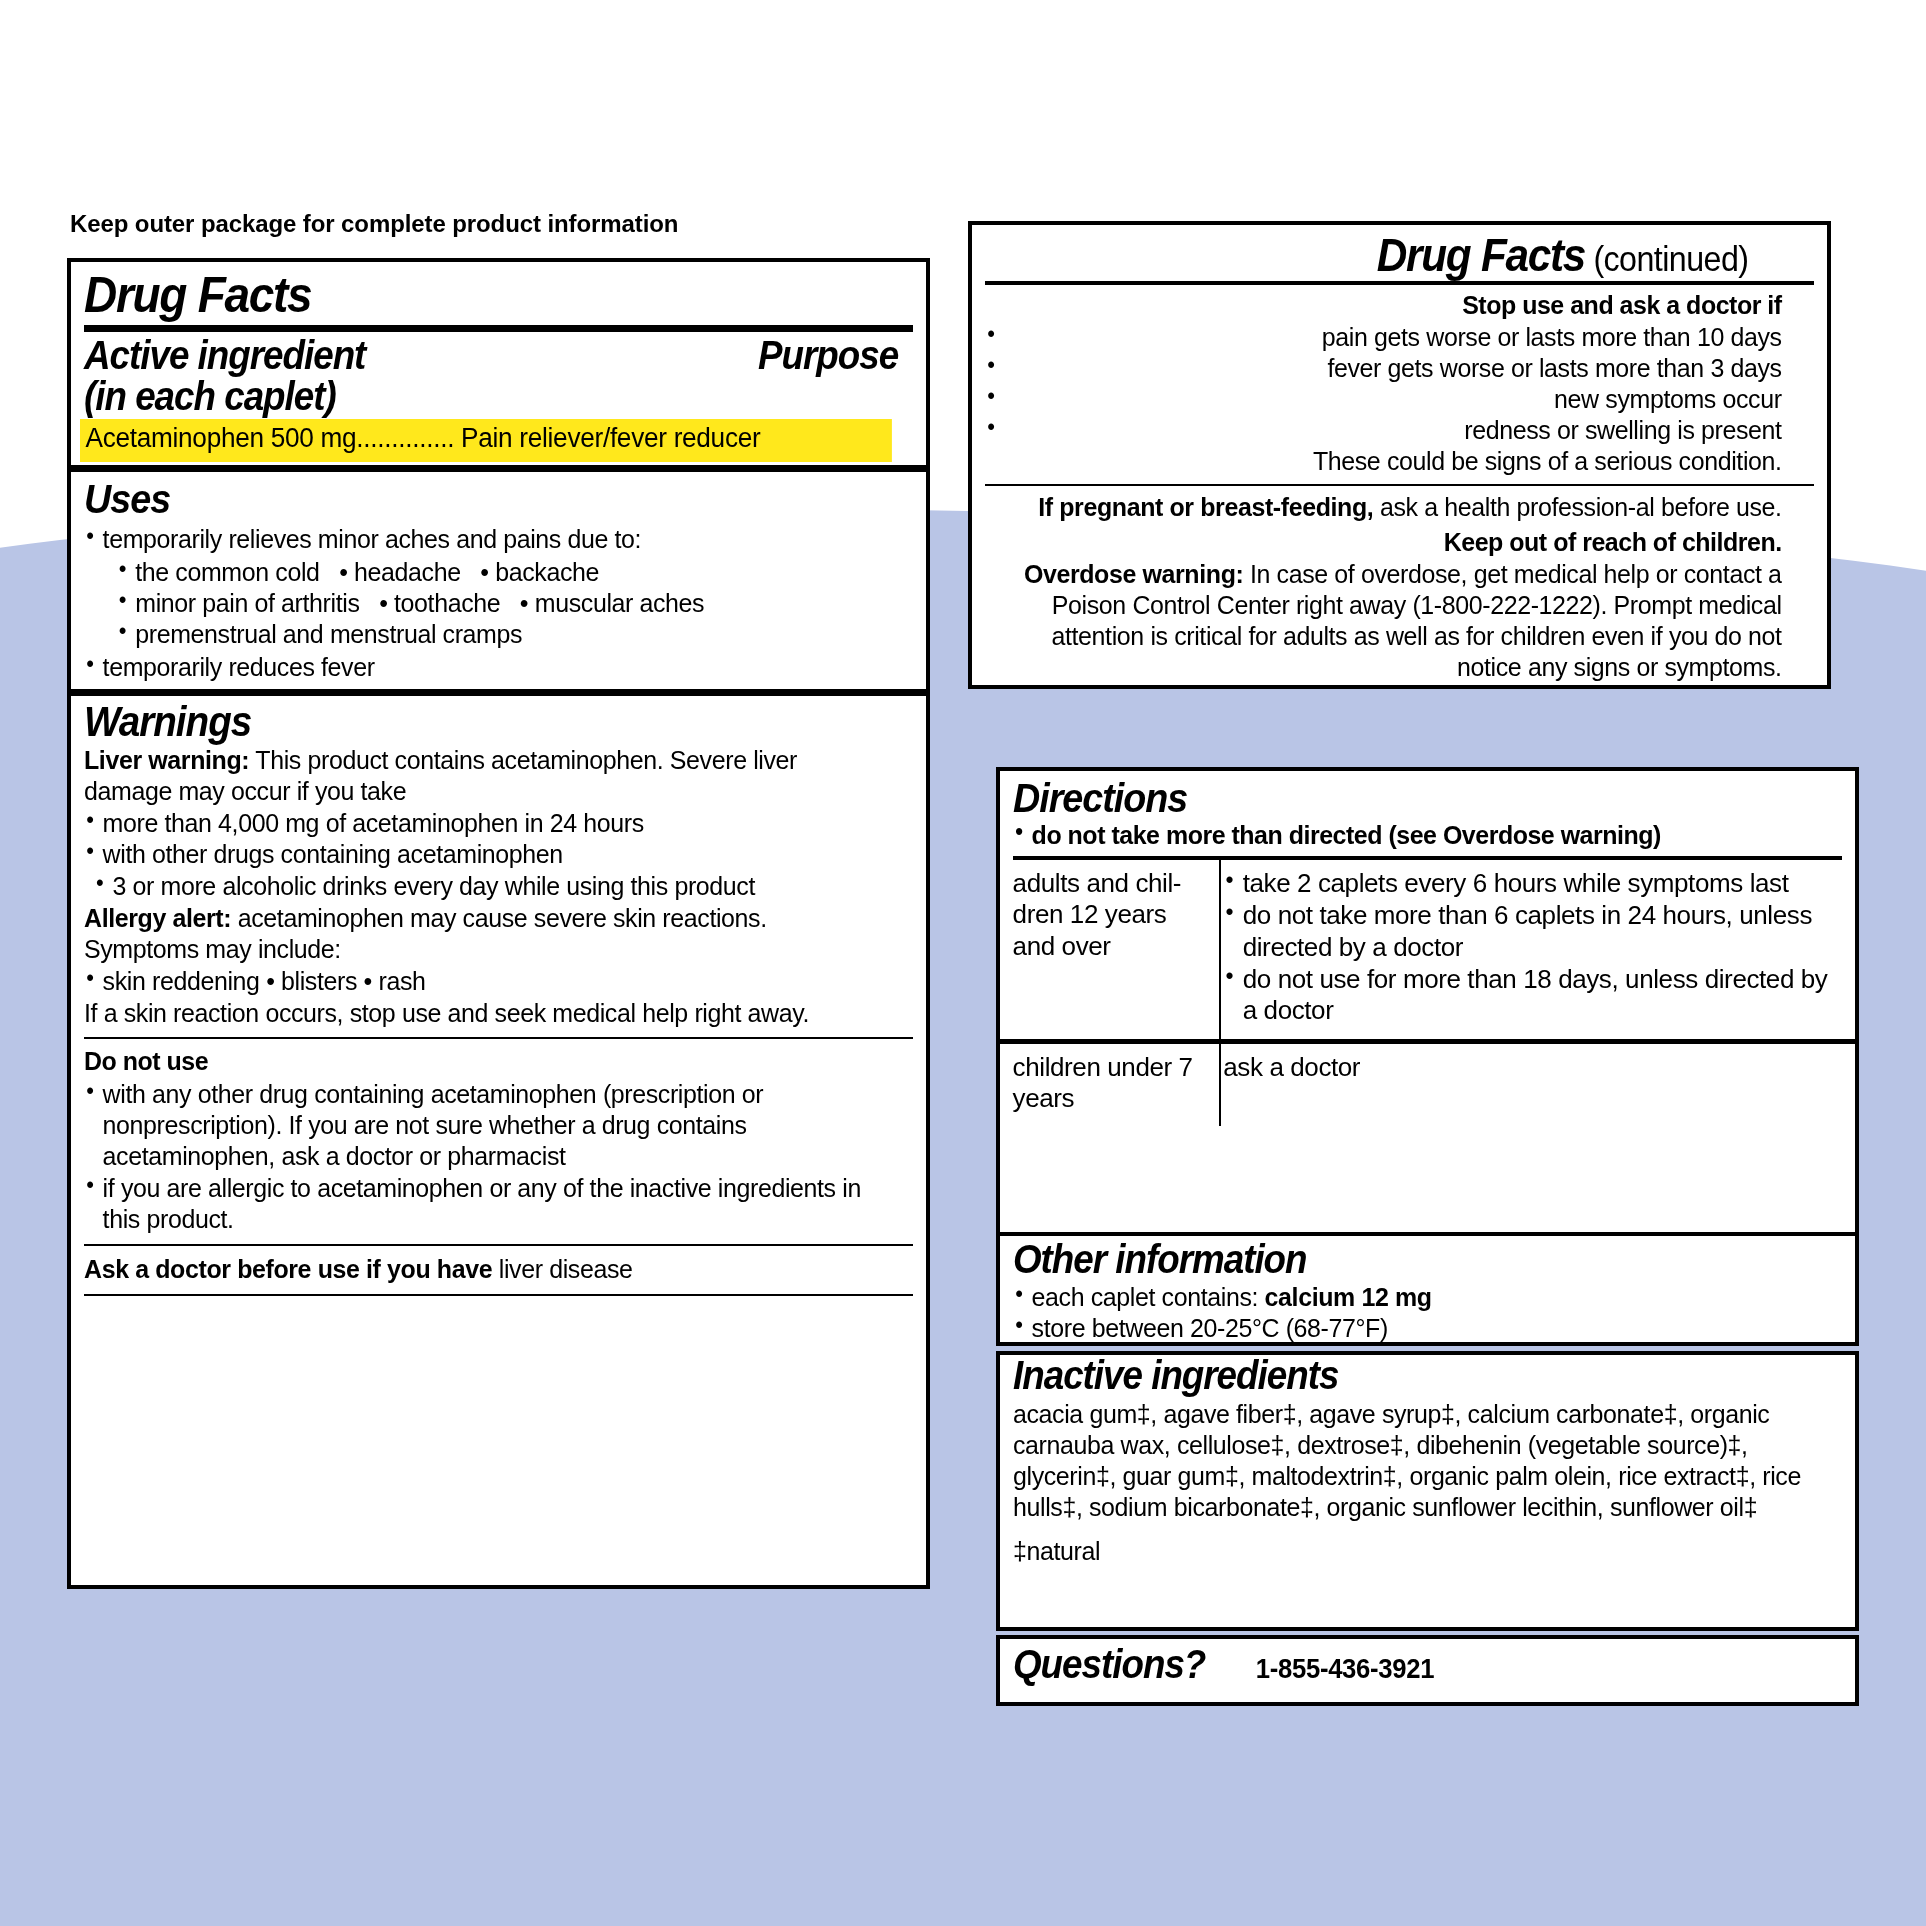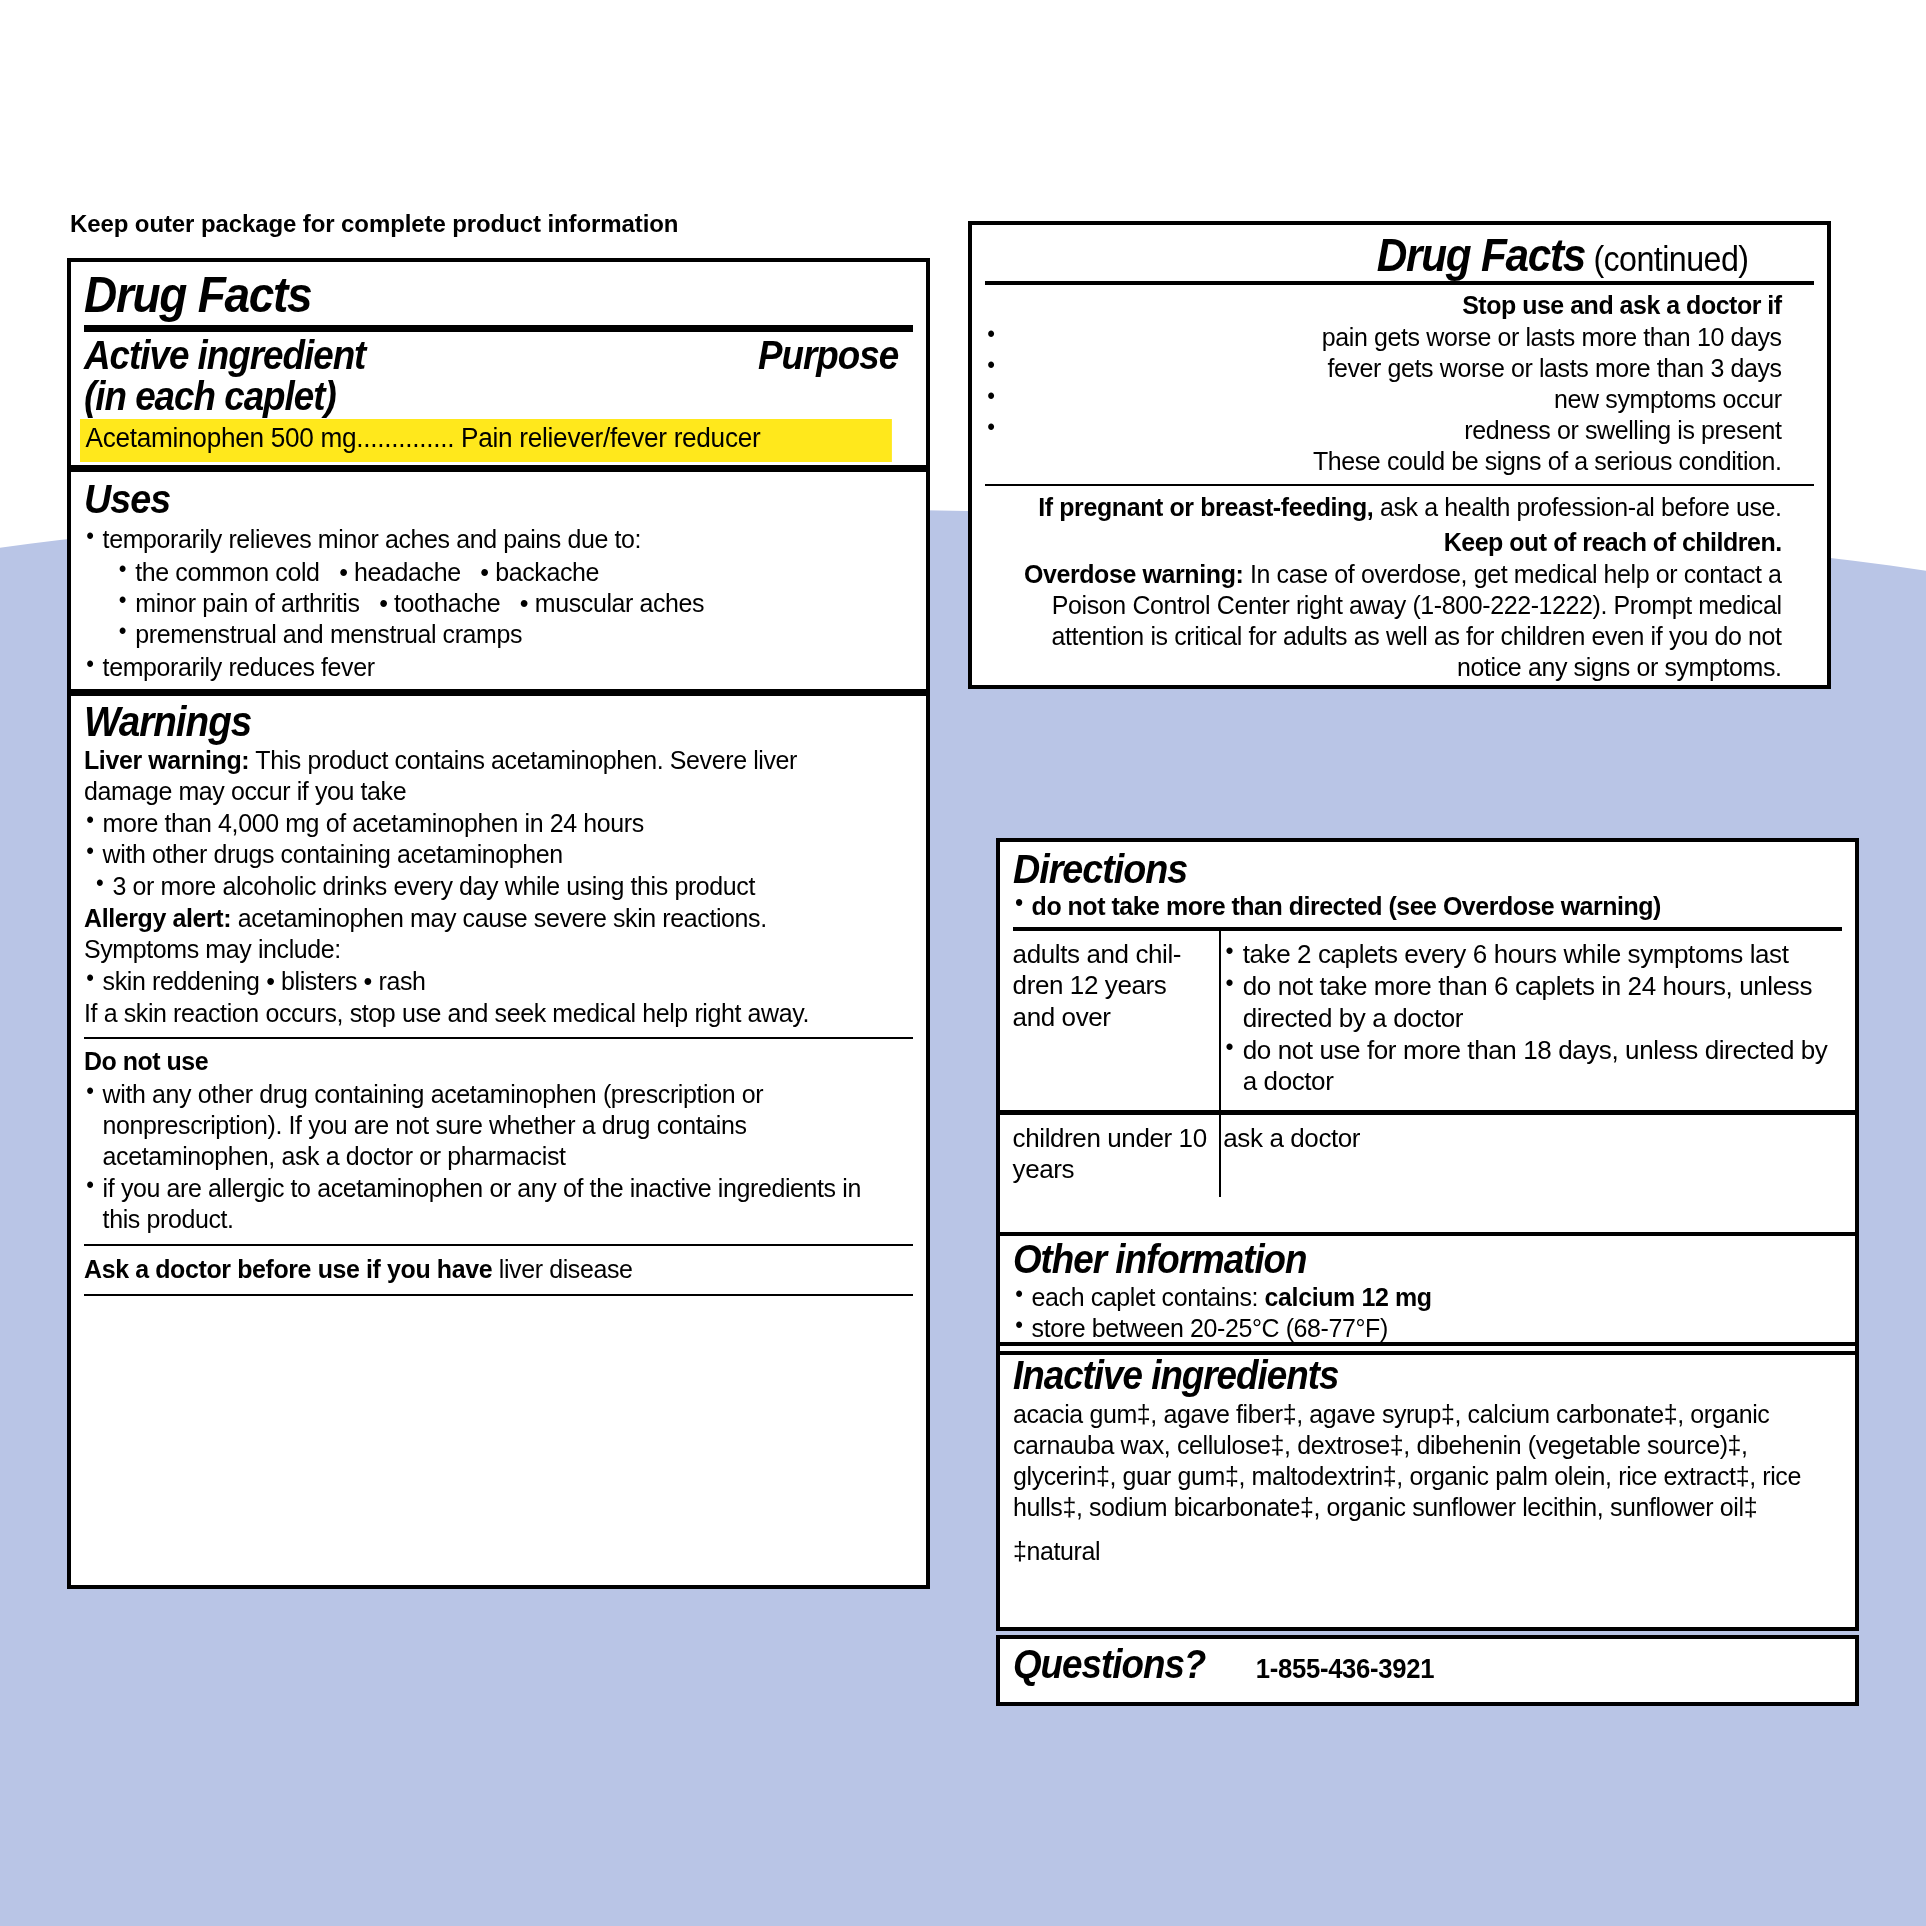--- a/index.html
+++ b/index.html
@@ -302,21 +302,21 @@
       <div class="bt">
         <span class="b">If pregnant or breast-feeding,</span><span> ask a health profession-al before use.</span>
       </div>
       <div class="bold-line" style="margin-top:3.4px;">Keep out of reach of children.</div>
       <div class="bt" style="margin-top:1.1px;">
         <span class="b">Overdose warning:</span><span> In case of overdose, get medical help or contact a Poison Control Center right away (1-800-222-1222). Prompt medical attention is critical for adults as well as for children even if you do not notice any signs or symptoms.</span>
       </div>
     </div>
   </div>
 
-  <div class="dfbox" style="left:996px; top:838px; width:863px; height:536px;">
+  <div class="dfbox" style="left:996px; top:767px; width:863px; height:536px;">
 
     <div class="inner" style="padding-top:5.7px;">
       <div class="hdr-lg" style="font-size:41px;">Directions</div>
       <ul class="bl bold-line" style="margin-top:1.1px;">
         <li>do not take more than directed (see Overdose warning)</li>
       </ul>
     </div>
     <div class="sect-sep-thin" style="margin:4.6px 12.6px 0 12.6px; border-top-width:4px;"></div>
 
     <table class="dir-table" style="margin-top:0;">
@@ -325,21 +325,21 @@
         <td class="col1" style="padding-left:12.6px;margin-top:27px;">adults and chil-dren 12 years and over</td>
         <td>
           <ul class="bl">
             <li>take 2 caplets every 6 hours while symptoms last</li>
             <li>do not take more than 6 caplets in 24 hours, unless directed by a doctor</li>
             <li>do not use for more than 18 days, unless directed by a doctor</li>
           </ul>
         </td>
       </tr>
       <tr class="rowsep">
-        <td class="col1" style="padding-left:12.6px;">children under 10 years</td>
+        <td class="col1" style="padding-left:12.6px;">children under 7 years</td>
         <td>ask a doctor</td>
       </tr>
     </tbody>
       </table>
   </div>
 
   <div class="dfbox" style="left:996px; top:1232px; width:863px; height:114px;">
     <div class="inner" style="padding-top:3.4px;">
       <div class="hdr-lg" style="font-size:40px;">Other information</div>
       <ul class="bl bt" style="margin-top:1.1px;">

